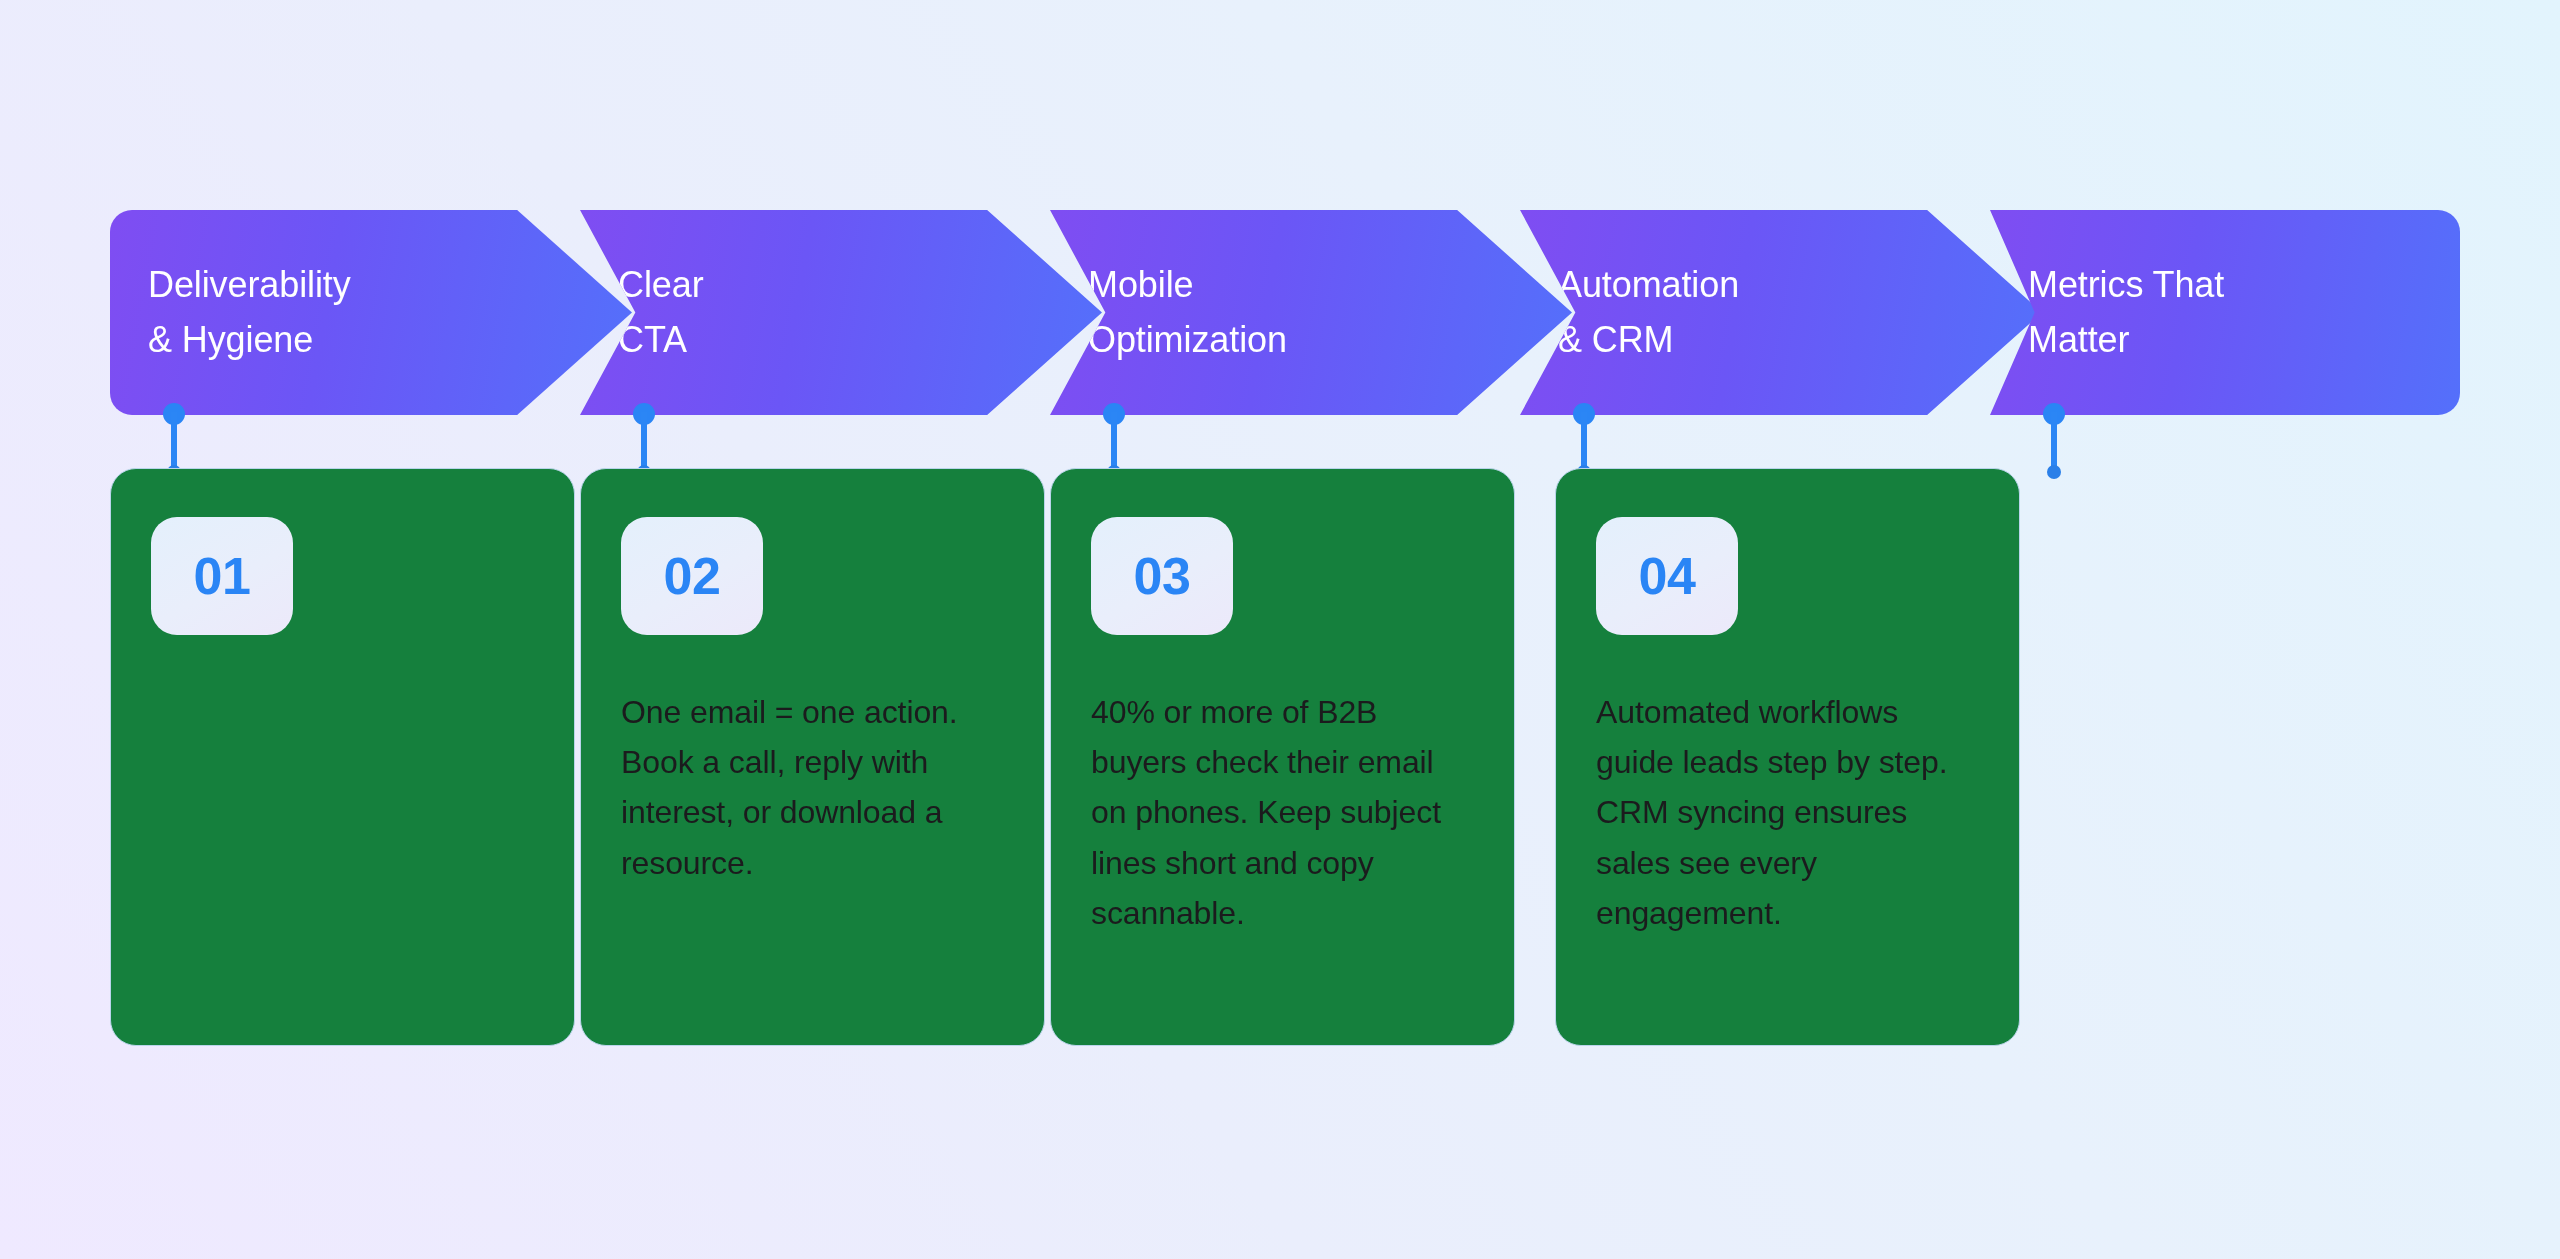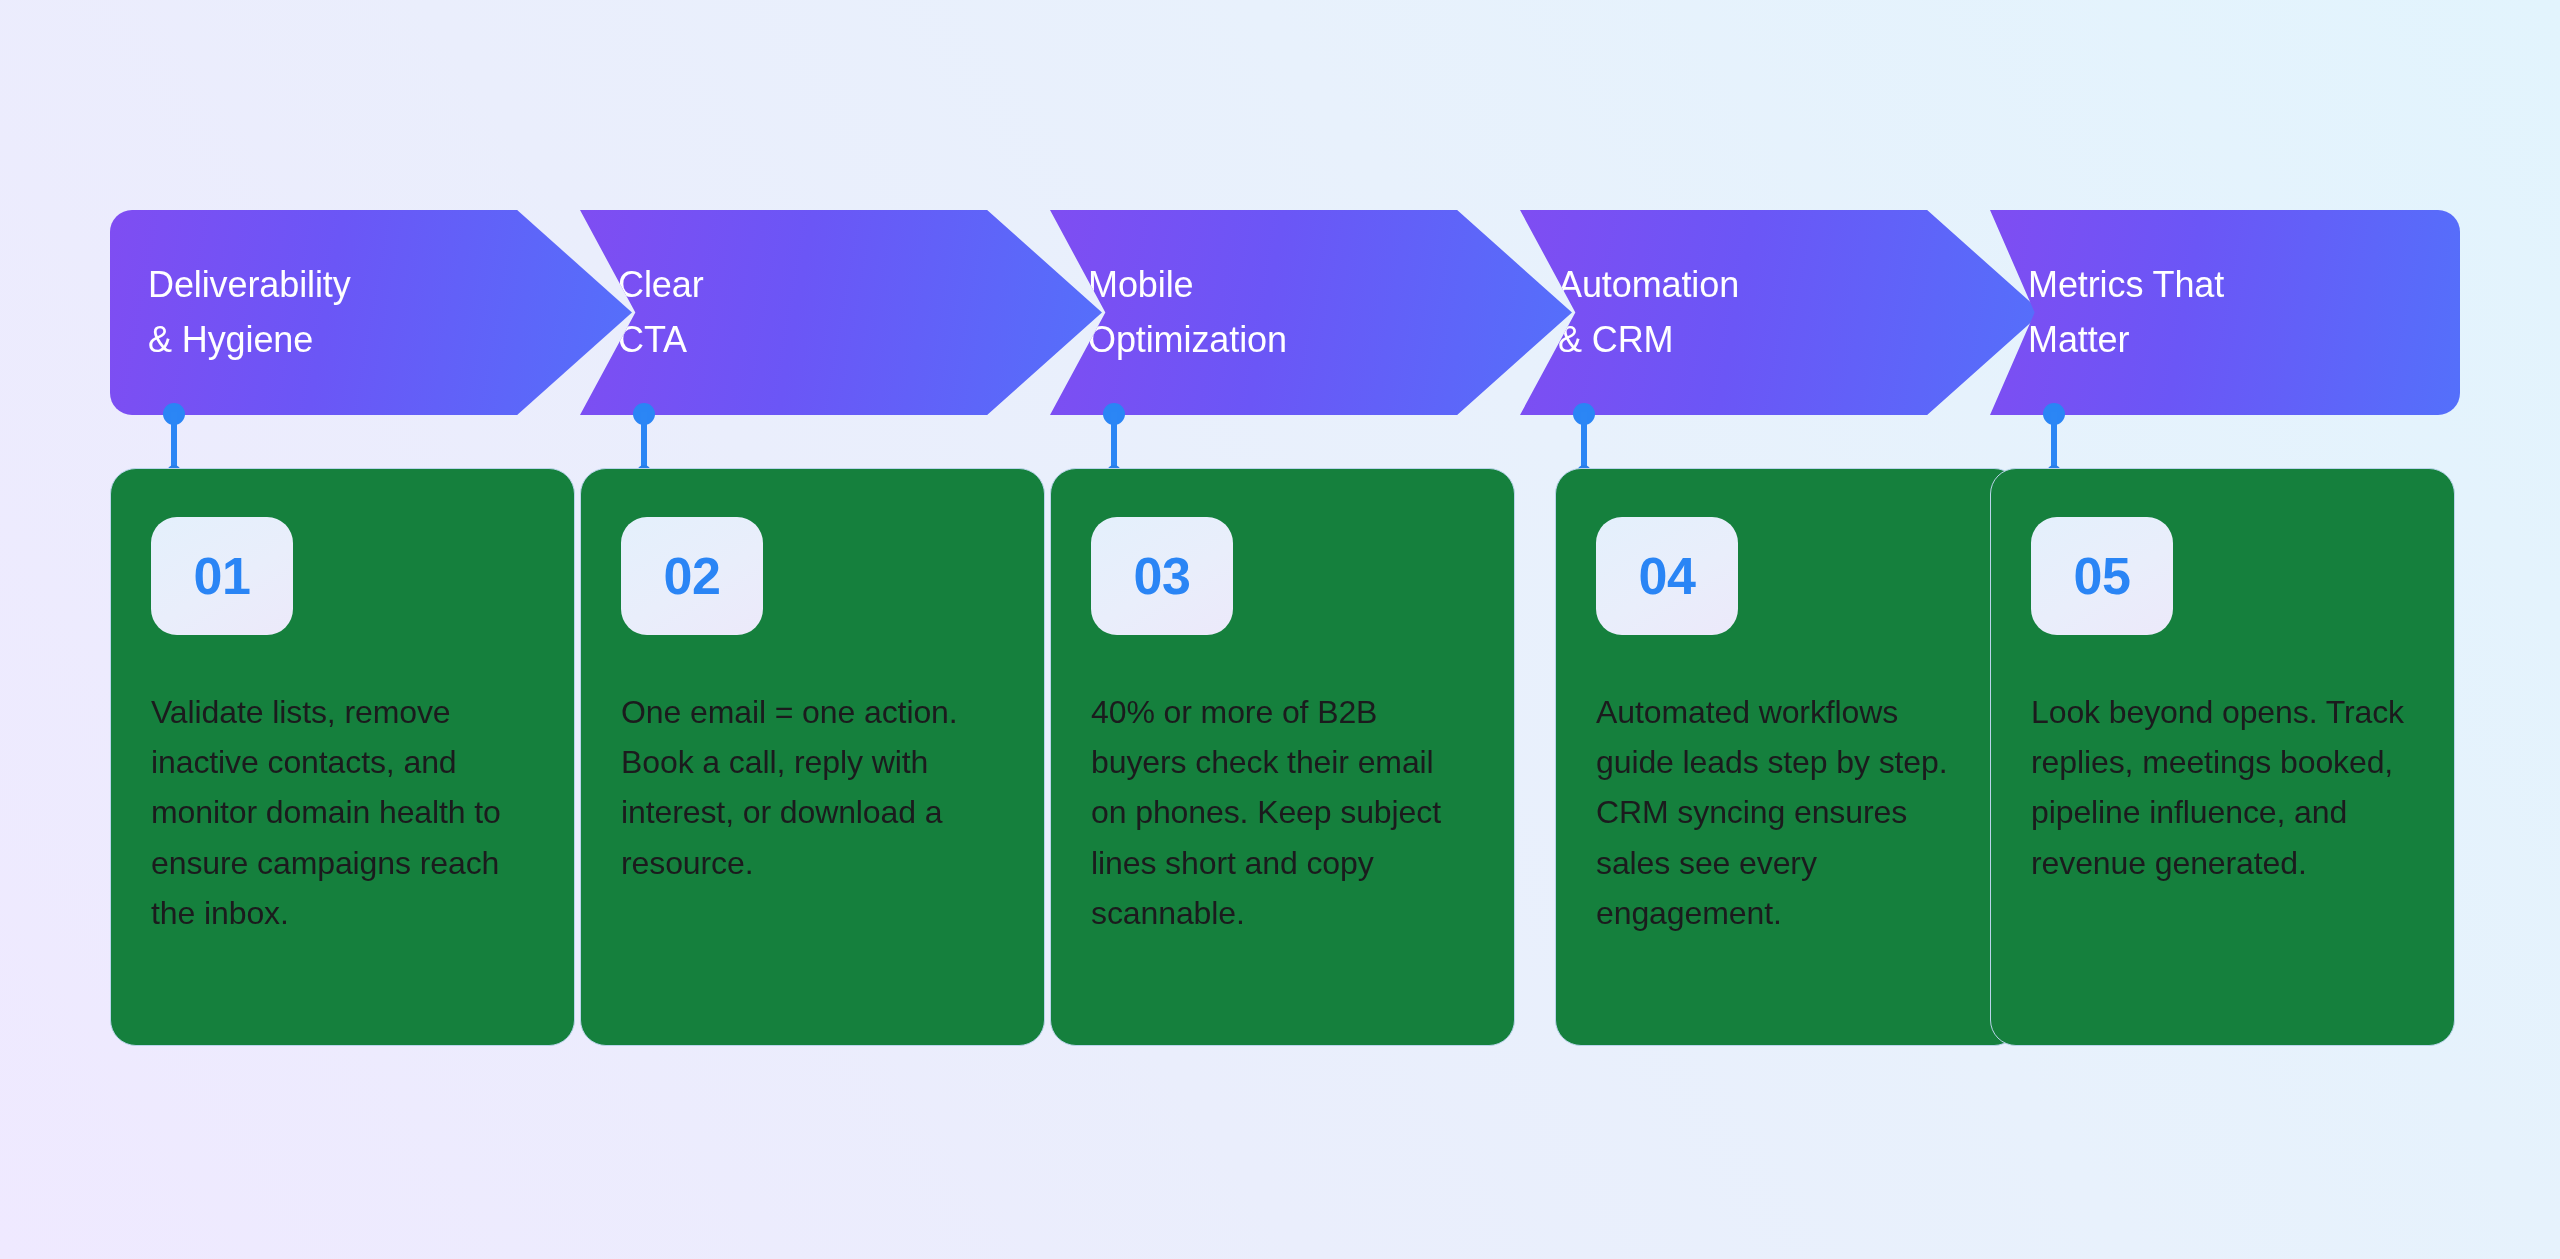--- a/index.html
+++ b/index.html
@@ -143,21 +143,20 @@
   <div class="connector" style="left:2043px; top:403px;">
     <div class="dot-top"></div>
     <div class="line"></div>
     <div class="dot-bot"></div>
   </div>
 
   <div class="card" style="left:110px;">
     <div class="badge">
       <span class="badge-num">01</span>
     </div>
-    <div class="card-text">Validate lists, remove inactive contacts, and monitor domain health to ensure campaigns reach the inbox.</div>
   </div>
 
   <div class="card" style="left:580px;">
     <div class="badge">
       <span class="badge-num">02</span>
     </div>
     <div class="card-text">One email = one action. Book a call, reply with interest, or download a resource.</div>
   </div>
 
   <div class="card" style="left:1050px;">
@@ -167,20 +166,14 @@
     <div class="card-text">40% or more of B2B buyers check their email on phones. Keep subject lines short and copy scannable.</div>
   </div>
 
   <div class="card" style="left:1555px;">
     <div class="badge">
       <span class="badge-num">04</span>
     </div>
     <div class="card-text">Automated workflows guide leads step by step. CRM syncing ensures sales see every engagement.</div>
   </div>
 
-  <div class="card" style="left:1990px;">
-    <div class="badge">
-      <span class="badge-num">05</span>
-    </div>
-    <div class="card-text">Look beyond opens. Track replies, meetings booked, pipeline influence, and revenue generated.</div>
-  </div>
 
 </div>
 
 </body></html>

